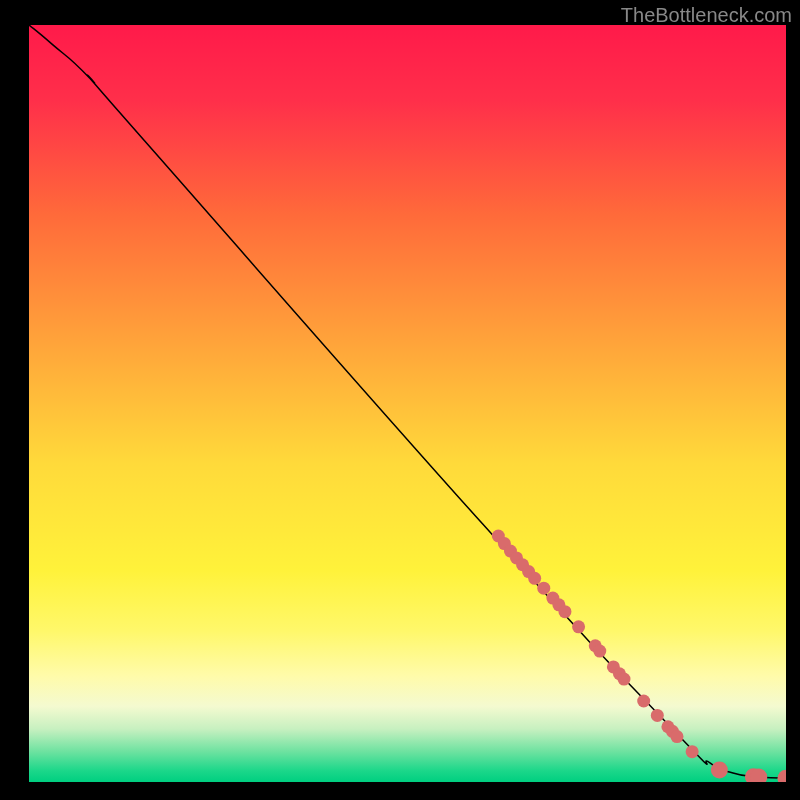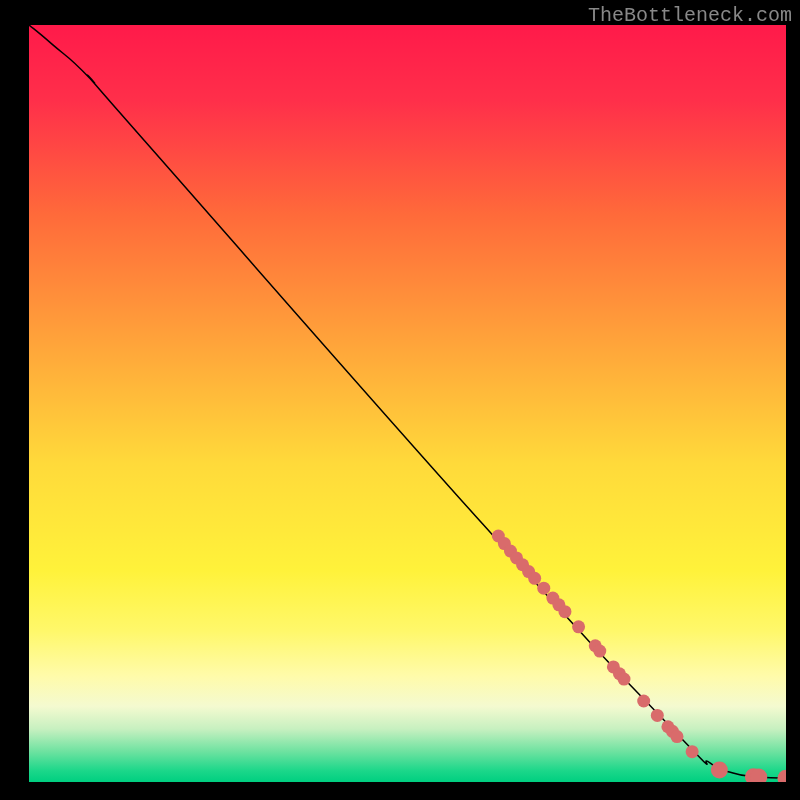--- a/index.html
+++ b/index.html
@@ -11,21 +11,20 @@
     font-family: Arial, Helvetica, sans-serif;
     position: relative;
   }
   .watermark {
     position: absolute;
     top: 4px;
     right: 8px;
     color: #888;
     font-size: 20px;
     z-index: 10;
-    font-family: Liberation Mono, monospace;
   }
   .plot {
     position: absolute;
     left: 29px;
     top: 25px;
     width: 757px;
     height: 757px;
   }
   .plot svg {
     display: block;

